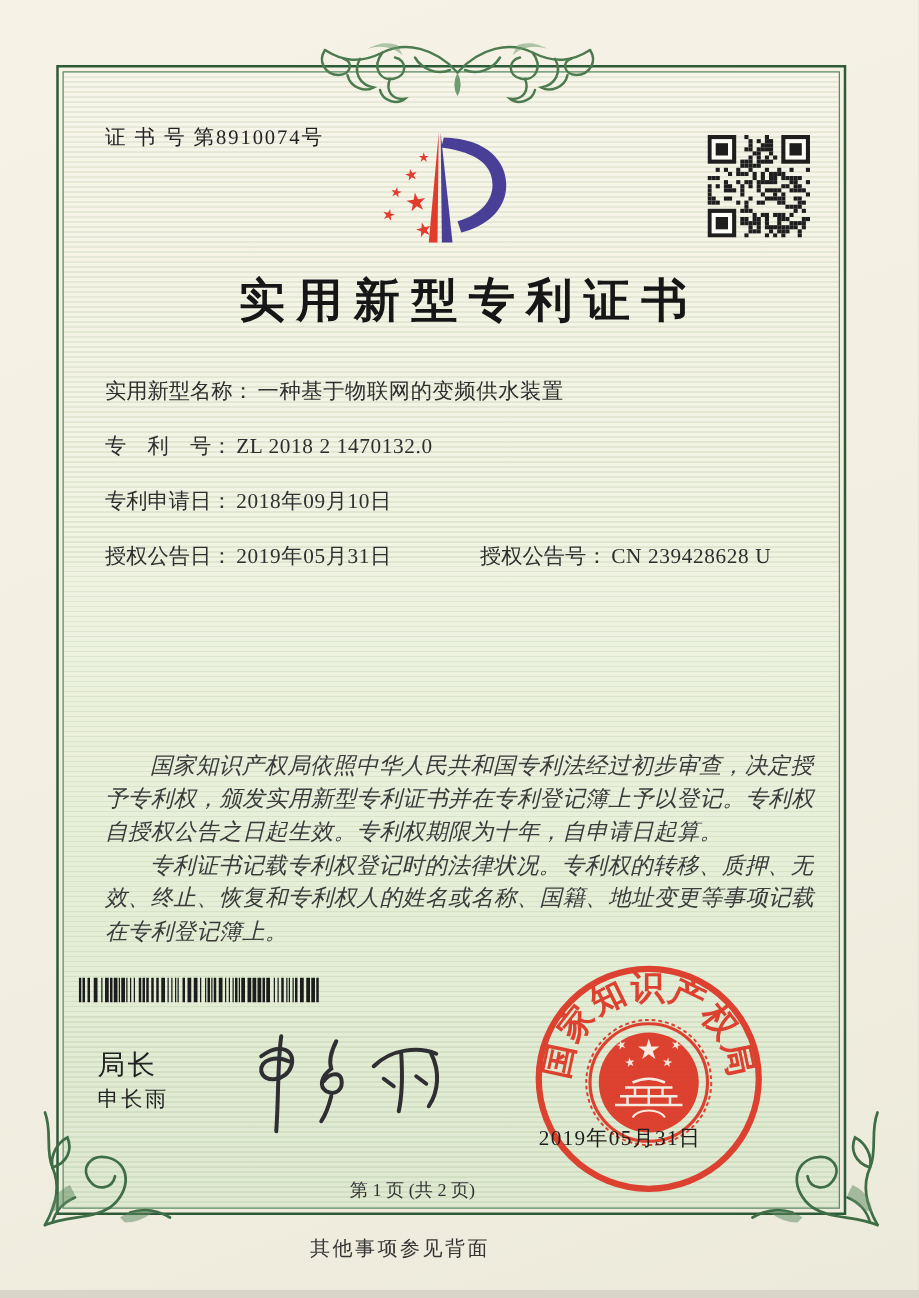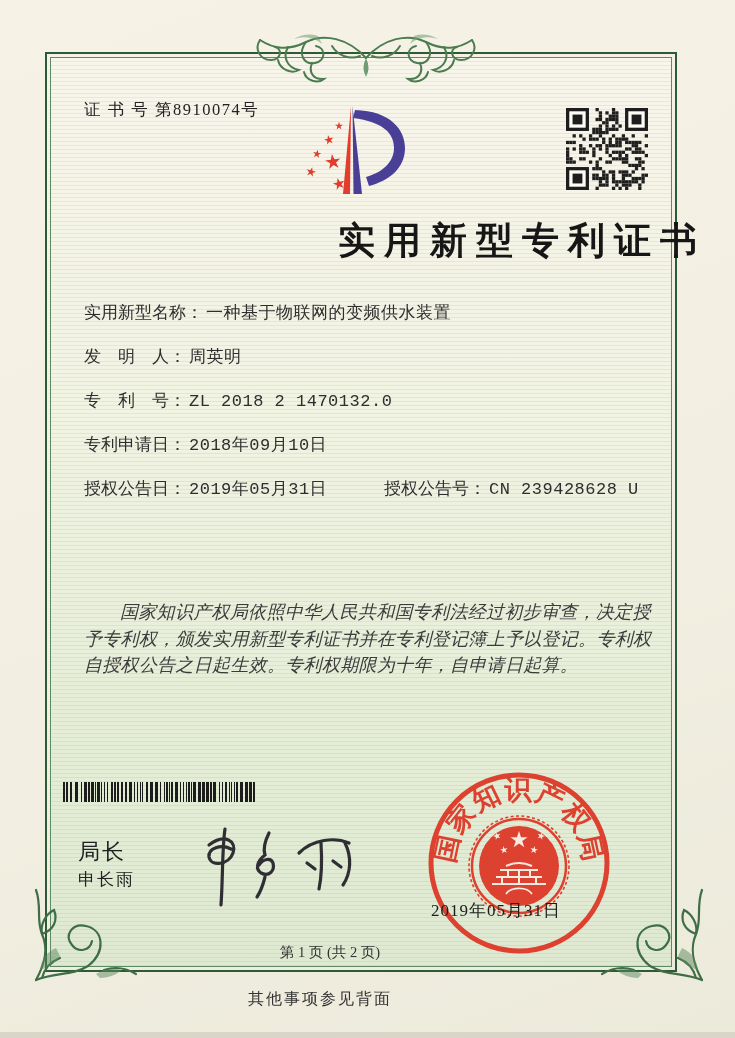--- a/index.html
+++ b/index.html
@@ -11,24 +11,24 @@
          border:2.5px solid #2e5b37;z-index:1;}
   .frame-in{position:absolute;inset:3px;border:1px solid #5c8a62;
     background:
       repeating-linear-gradient(0deg, rgba(110,152,86,0.13) 0 1px, rgba(255,255,255,0) 1px 4px),
       linear-gradient(180deg,#f8f5ea 0%,#f1f3e3 40%,#e6eed8 70%,#dfe9d1 100%);}
   
   .layer{position:absolute;z-index:3;}
   .certno{left:84px;top:99px;font-size:16.5px;color:#222;letter-spacing:1.5px;}
   .logo{left:287px;top:102px;width:170px;height:98px;}
   .qr{left:566px;top:108px;width:82px;height:82px;}
-  .title{left:76px;top:216px;width:630px;text-align:right;font-size:37px;
+  .title{left:60px;top:216px;width:630px;text-align:center;font-size:37px;
          font-weight:600;color:#161616;letter-spacing:9px;}
   .fields{left:84px;top:301px;width:576px;}
-  .frow{position:relative;height:26px;margin-bottom:18px;font-size:17px;color:#2e2e2e;white-space:nowrap;font-family:Liberation Mono, monospace;}
+  .frow{position:relative;height:26px;margin-bottom:18px;font-size:17px;color:#2e2e2e;white-space:nowrap;}
   .flabel{color:#2e2e2e;}
   .fvalue{margin-left:3px;letter-spacing:0.5px;}
   .grant2{position:absolute;left:300px;top:0;}
   .paras{left:84px;top:599px;width:574px;font-size:18px;line-height:26.5px;
          color:#3b3b3b;font-style:italic;letter-spacing:0.3px;}
   .paras p{margin:0;text-indent:2em;}
   .barcode{left:63px;top:782px;width:198px;height:20px;}
   .duty{left:78px;top:837px;font-size:22px;color:#222;letter-spacing:2px;}
   .signer{left:78px;top:868px;font-size:17px;color:#222;letter-spacing:2px;}
   .signature{left:195px;top:815px;width:168px;height:100px;}
@@ -326,38 +326,36 @@
       <rect x="6.56" y="65.6" width="9.84" height="9.84" fill="#1e1e1e"></rect>
     </svg>
 
   <div class="layer title">实用新型专利证书</div>
 
   <div class="layer fields">
     <div class="frow">
       <span class="flabel">实用新型名称：</span><span class="fvalue">一种基于物联网的变频供水装置</span>
     </div>
     <div class="frow">
-      <span class="flabel">发　明　人：</span><span class="fvalue">周英明</span>
-    </div>
-    <div class="frow">
       <span class="flabel">专　利　号：</span><span class="fvalue">ZL 2018 2 1470132.0</span>
     </div>
     <div class="frow">
       <span class="flabel">专利申请日：</span><span class="fvalue">2018年09月10日</span>
     </div>
     <div class="frow">
       <span class="flabel">授权公告日：</span><span class="fvalue">2019年05月31日</span>
       <span class="grant2">
         <span class="flabel">授权公告号：</span><span class="fvalue">CN 239428628 U</span>
       </span>
     </div>
   </div>
 
   <div class="layer paras">
     <p>国家知识产权局依照中华人民共和国专利法经过初步审查，决定授予专利权，颁发实用新型专利证书并在专利登记簿上予以登记。专利权自授权公告之日起生效。专利权期限为十年，自申请日起算。</p>
+    <p>专利证书记载专利权登记时的法律状况。专利权的转移、质押、无效、终止、恢复和专利权人的姓名或名称、国籍、地址变更等事项记载在专利登记簿上。</p>
   </div>
 
   <svg class="layer barcode" id="barSvg" viewBox="0 0 198 20" preserveAspectRatio="none">
       <rect x="0" y="0" width="2" height="20" fill="#1c1c1c"></rect>
       <rect x="3" y="0" width="2" height="20" fill="#1c1c1c"></rect>
       <rect x="7" y="0" width="2" height="20" fill="#1c1c1c"></rect>
       <rect x="12" y="0" width="3" height="20" fill="#1c1c1c"></rect>
       <rect x="18" y="0" width="1" height="20" fill="#1c1c1c"></rect>
       <rect x="21" y="0" width="3" height="20" fill="#1c1c1c"></rect>
       <rect x="25" y="0" width="2" height="20" fill="#1c1c1c"></rect>

